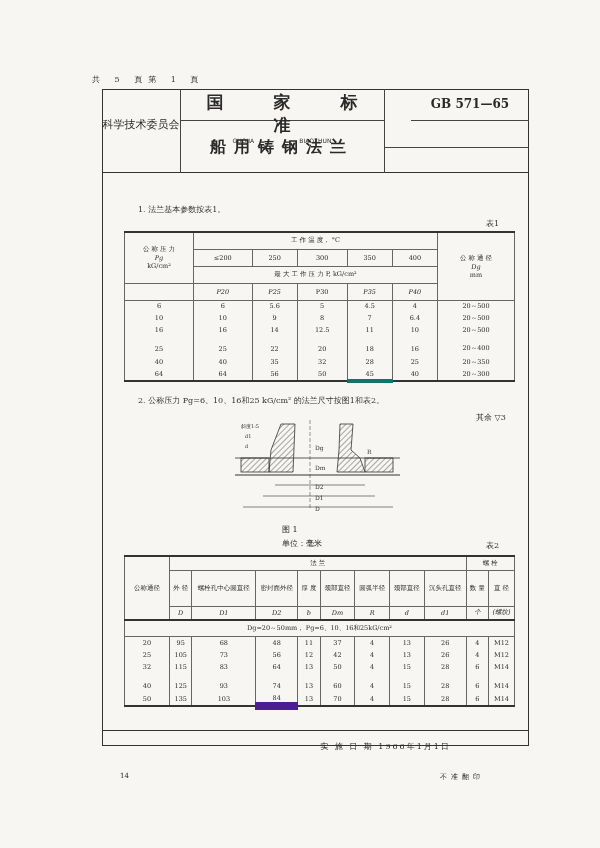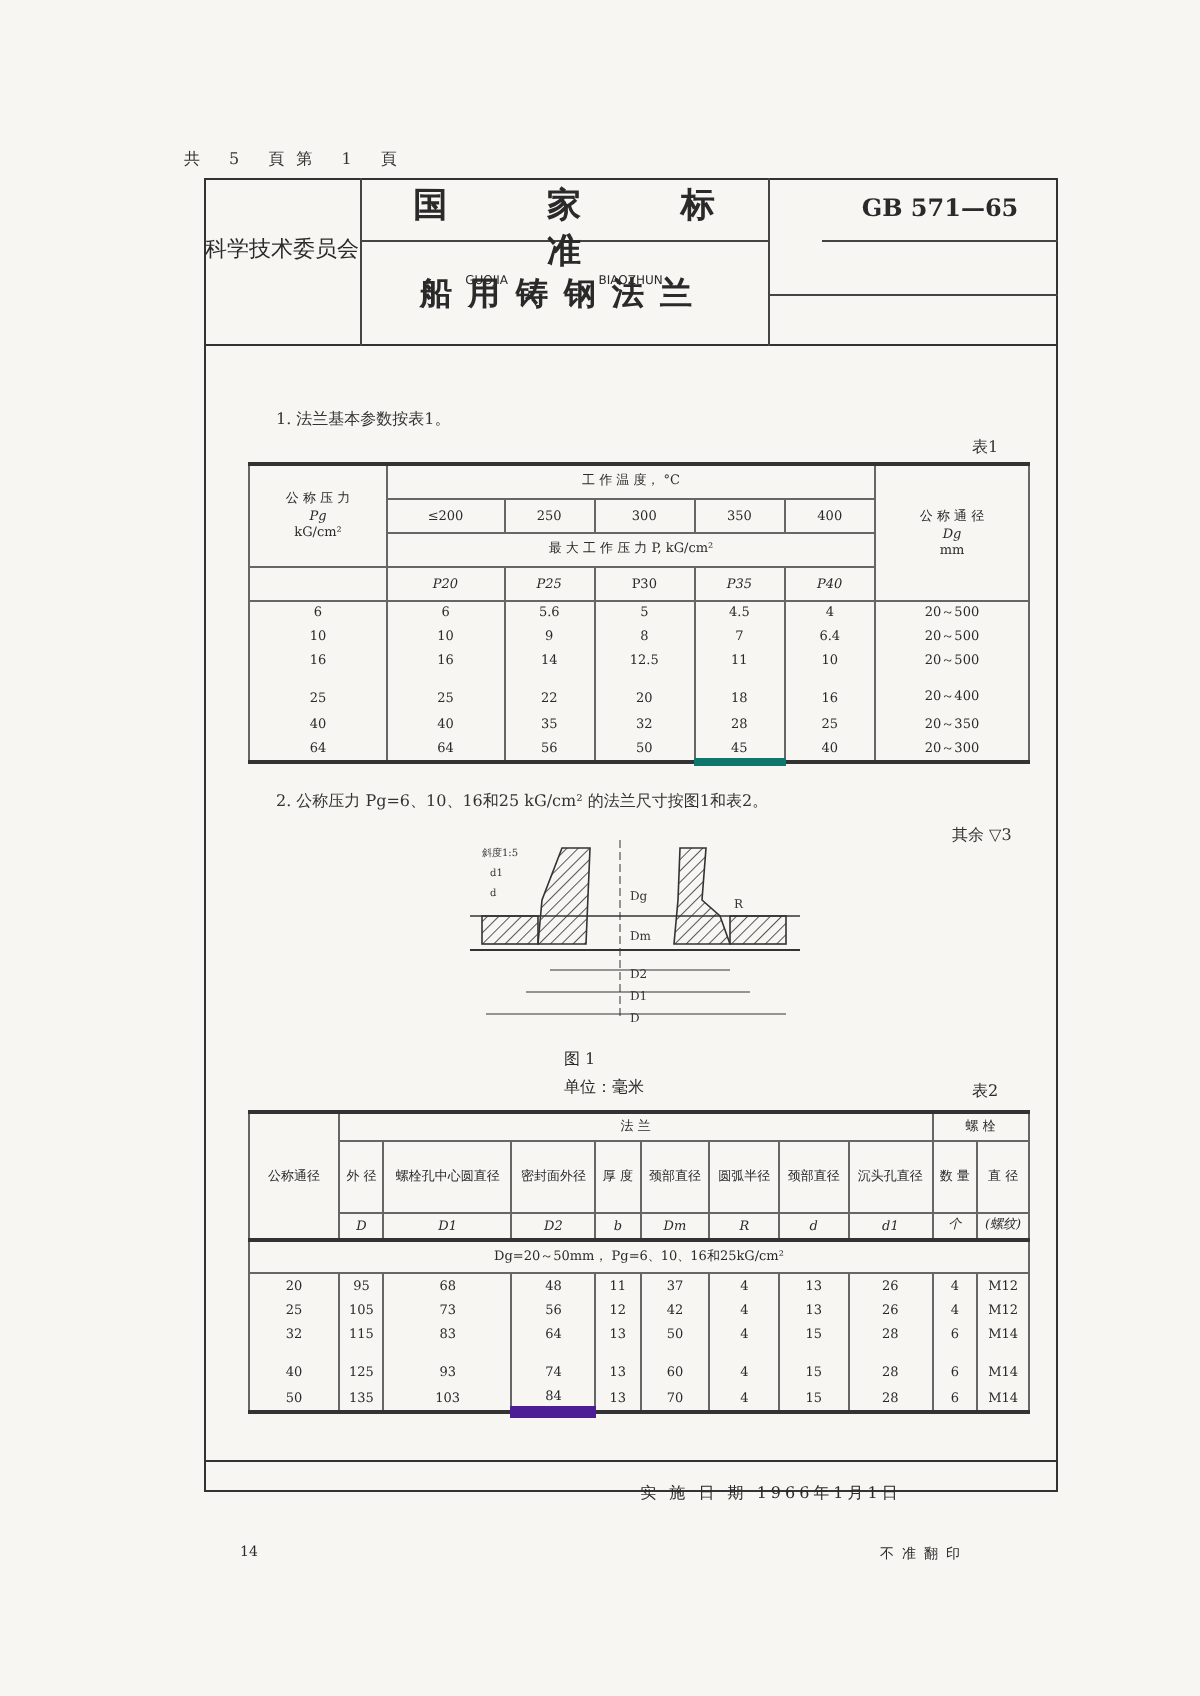--- a/index.html
+++ b/index.html
@@ -278,21 +278,21 @@
         <td>4</td>
         <td>15</td>
         <td>28</td>
         <td>6</td>
         <td>M14</td>
   </tr>
   <tr class="noline" style="height:13px">
     <td style="border-bottom:2px solid #333">50</td>
         <td style="border-bottom:2px solid #333">135</td>
         <td style="border-bottom:2px solid #333">103</td>
-        <td style="border-bottom:6px solid #4c1d95">84</td>
+        <td style="border-bottom:8px solid #4c1d95">84</td>
         <td style="border-bottom:2px solid #333">13</td>
         <td style="border-bottom:2px solid #333">70</td>
         <td style="border-bottom:2px solid #333">4</td>
         <td style="border-bottom:2px solid #333">15</td>
         <td style="border-bottom:2px solid #333">28</td>
         <td style="border-bottom:2px solid #333">6</td>
         <td style="border-bottom:2px solid #333">M14</td>
   </tr>
 </tbody>
   </table>

